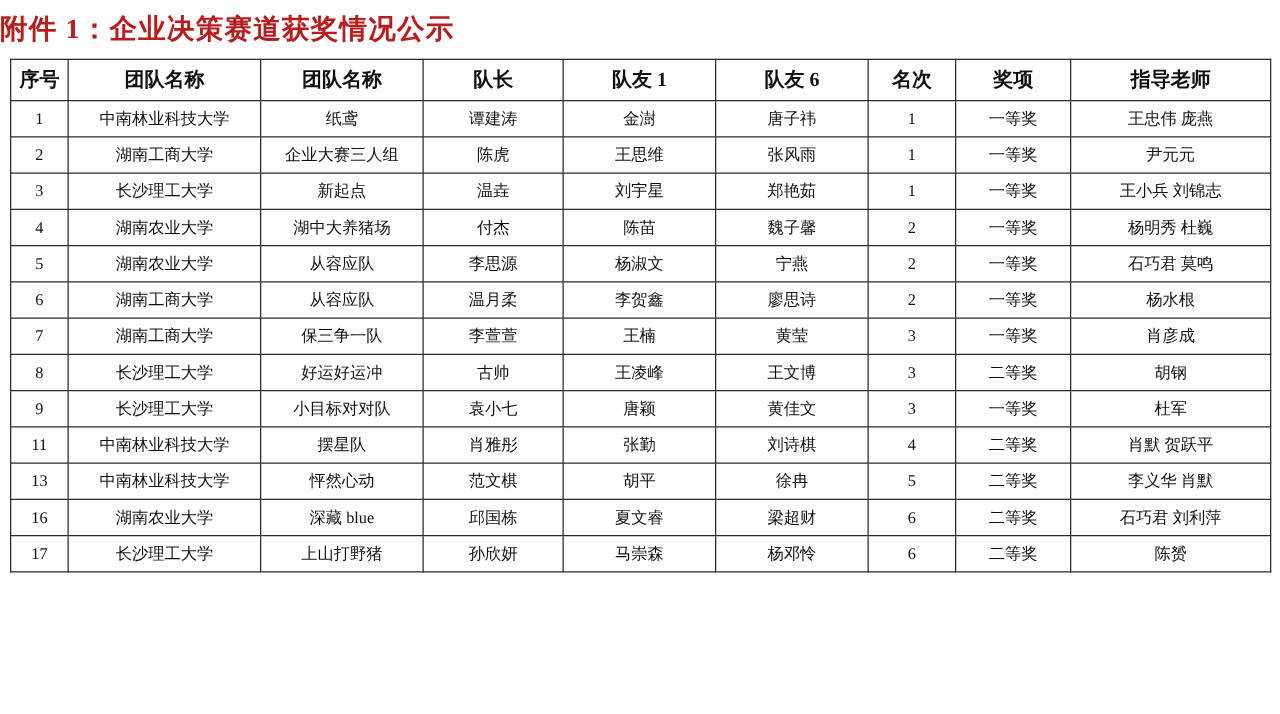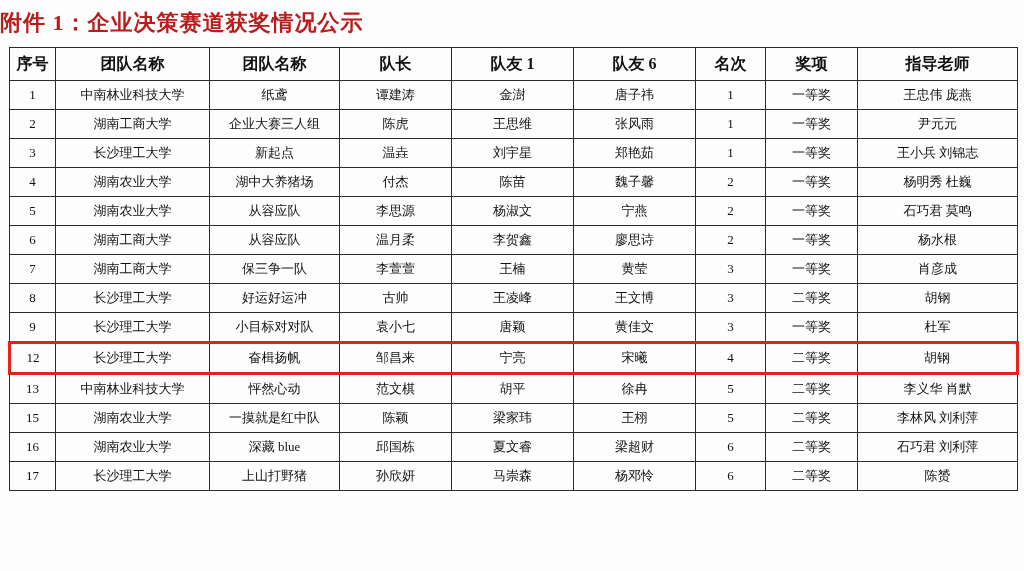--- a/index.html
+++ b/index.html
@@ -203,54 +203,43 @@
             <td>9</td>
             <td>长沙理工大学</td>
             <td>小目标对对队</td>
             <td>袁小七</td>
             <td>唐颖</td>
             <td>黄佳文</td>
             <td>3</td>
             <td>一等奖</td>
             <td>杜军</td>
           </tr>
-          <tr class="highlight">
-            <td>12</td>
-            <td>长沙理工大学</td>
-            <td>奋楫扬帆</td>
-            <td>邹昌来</td>
-            <td>宁亮</td>
-            <td>宋曦</td>
+          <tr>
+            <td>11</td>
+            <td>中南林业科技大学</td>
+            <td>摆星队</td>
+            <td>肖雅彤</td>
+            <td>张勤</td>
+            <td>刘诗棋</td>
             <td>4</td>
             <td>二等奖</td>
-            <td>胡钢</td>
+            <td>肖默 贺跃平</td>
           </tr>
           <tr>
             <td>13</td>
             <td>中南林业科技大学</td>
             <td>怦然心动</td>
             <td>范文棋</td>
             <td>胡平</td>
             <td>徐冉</td>
             <td>5</td>
             <td>二等奖</td>
             <td>李义华 肖默</td>
           </tr>
           <tr>
-            <td>15</td>
-            <td>湖南农业大学</td>
-            <td>一摸就是红中队</td>
-            <td>陈颖</td>
-            <td>梁家玮</td>
-            <td>王栩</td>
-            <td>5</td>
-            <td>二等奖</td>
-            <td>李林风 刘利萍</td>
-          </tr>
-          <tr>
             <td>16</td>
             <td>湖南农业大学</td>
             <td>深藏 blue</td>
             <td>邱国栋</td>
             <td>夏文睿</td>
             <td>梁超财</td>
             <td>6</td>
             <td>二等奖</td>
             <td>石巧君 刘利萍</td>
           </tr>

